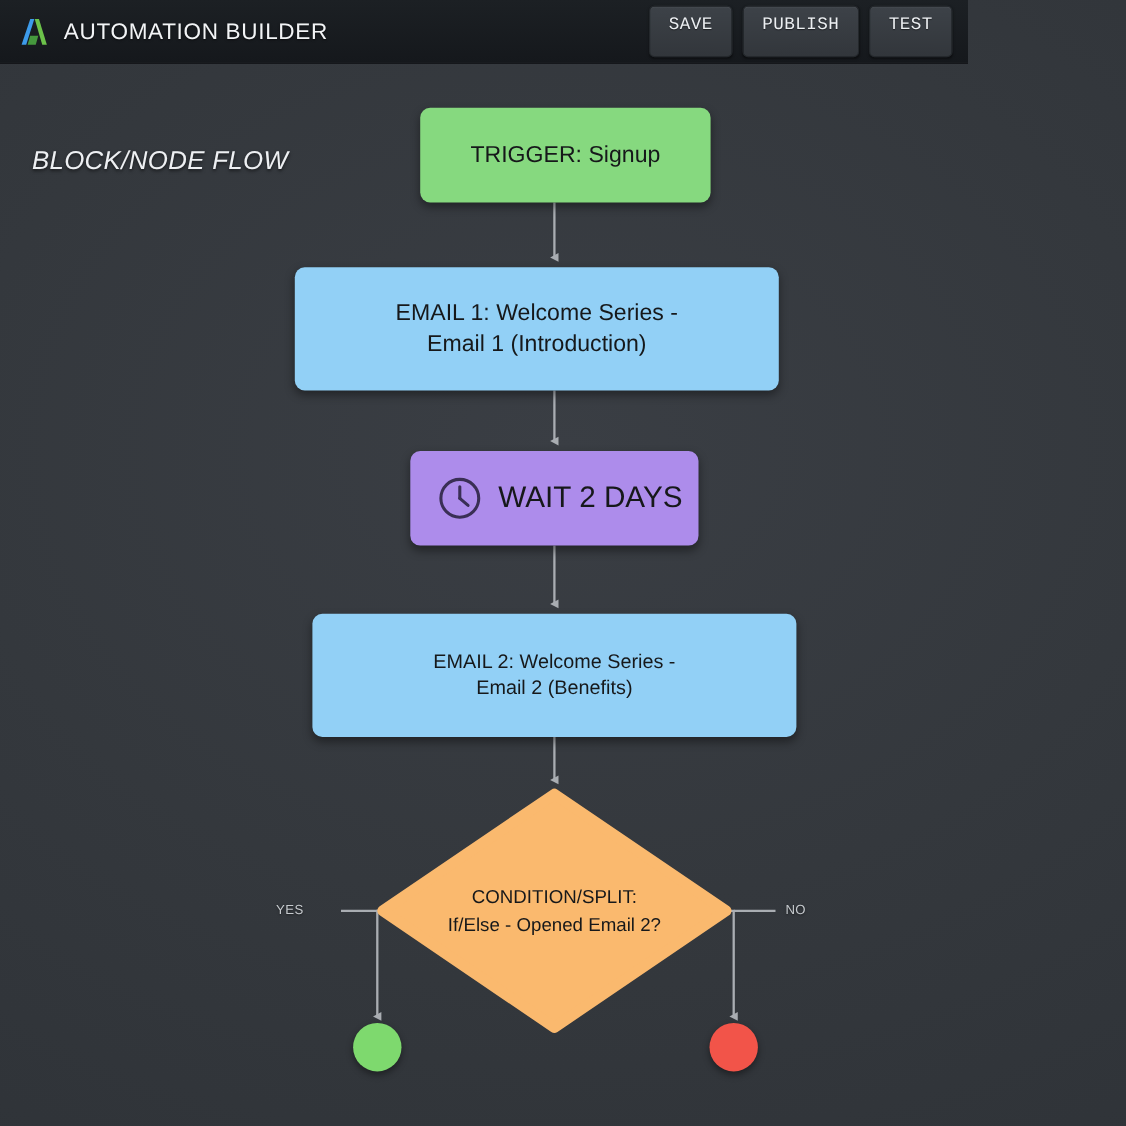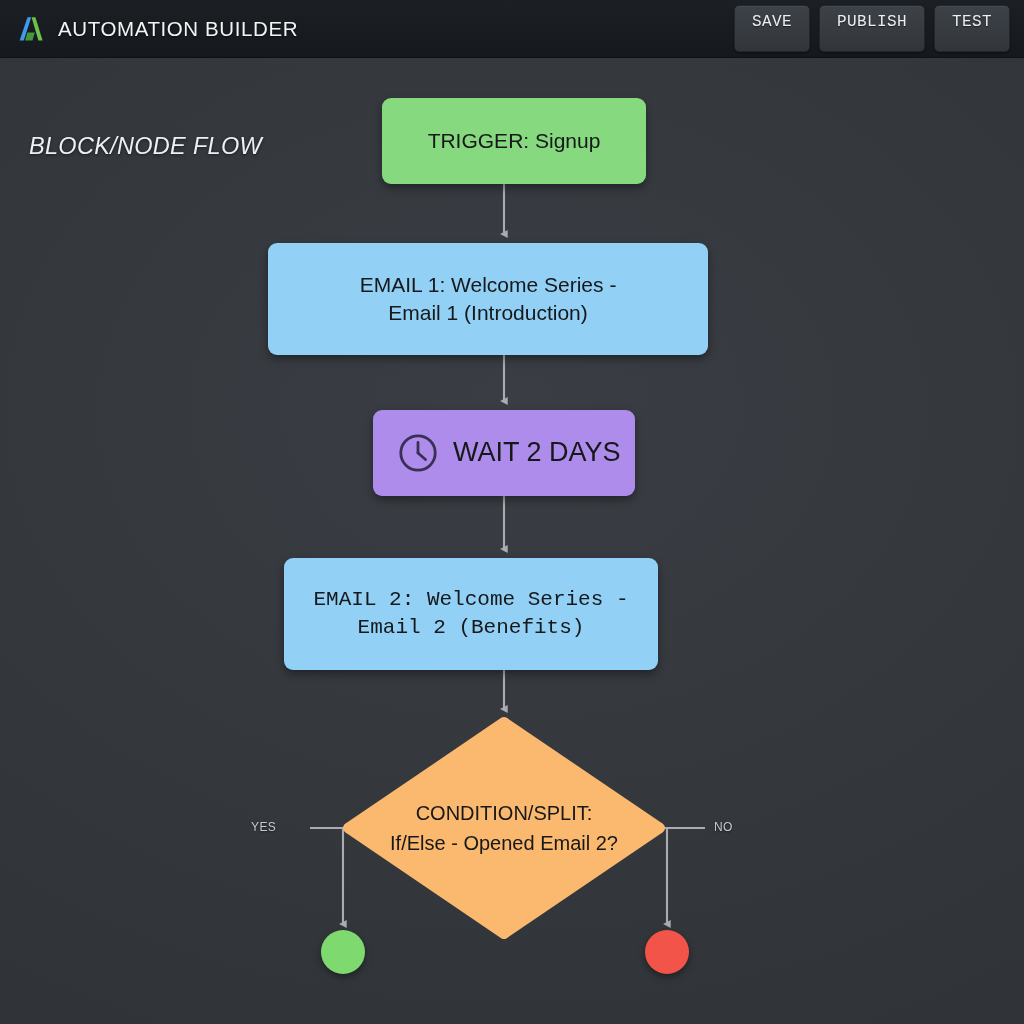--- a/index.html
+++ b/index.html
@@ -23,21 +23,21 @@
     height: 1024px;
     background:
       radial-gradient(120% 90% at 50% 40%, #3a3e44 0%, #34383d 45%, #2d3136 100%);
     overflow: hidden;
   }
 
   
   #header {
     position: absolute;
     left: 0; top: 0;
-    width: 1024px;
+    width: 880px;
     height: 58px;
     background: linear-gradient(180deg, #1c2024 0%, #15181c 100%);
     border-bottom: 1px solid #0e1013;
     display: flex;
     align-items: center;
     padding: 0 14px 0 16px;
     z-index: 20;
   }
 
   #brand {
@@ -147,24 +147,23 @@
     font-size: 27px;
     gap: 14px;
     padding-left: 24px;
     justify-content: flex-start;
   }
 
   #clock-icon { flex: 0 0 auto; display: block; }
 
   #node-email-2 {
     left: 284px; top: 500px;
-    width: 374px; height: 112px;
+    width: 440px; height: 112px;
     background: #92d0f6;
-    font-size: 21px;
-    font-family: Liberation Mono, monospace;
+    font-size: 18px;
   }
 
   
   #node-condition {
     position: absolute;
     left: 344px; top: 660px;
     width: 320px; height: 220px;
     cursor: pointer;
   }
 
@@ -172,21 +171,21 @@
 
   #condition-text {
     position: absolute;
     left: 0; top: 0;
     width: 320px; height: 220px;
     display: flex;
     flex-direction: column;
     align-items: center;
     justify-content: center;
     color: #16181a;
-    font-size: 20px;
+    font-size: 17px;
     line-height: 1.5;
     text-align: center;
     pointer-events: none;
     white-space: nowrap;
   }
 
   
   .branch-label {
     position: absolute;
     color: #c6cace;

